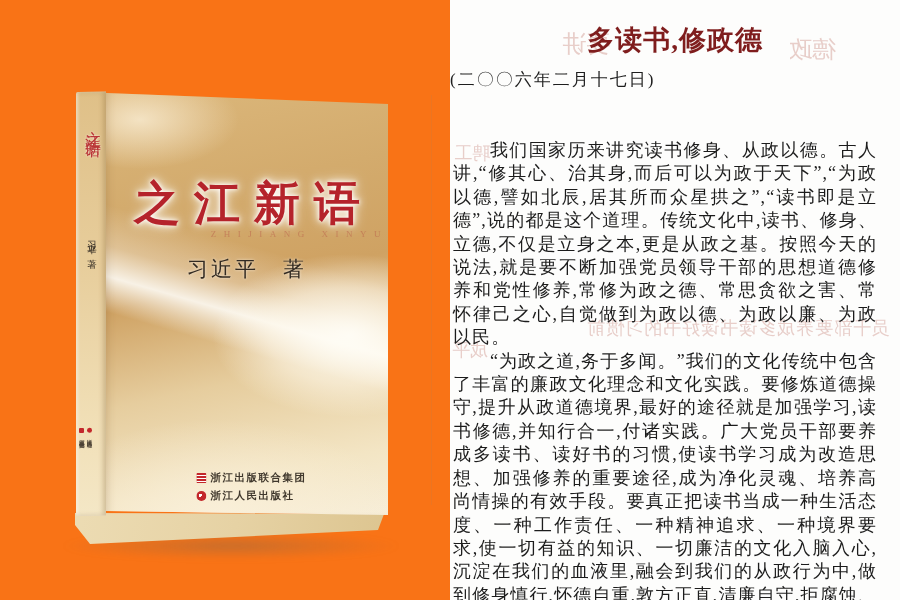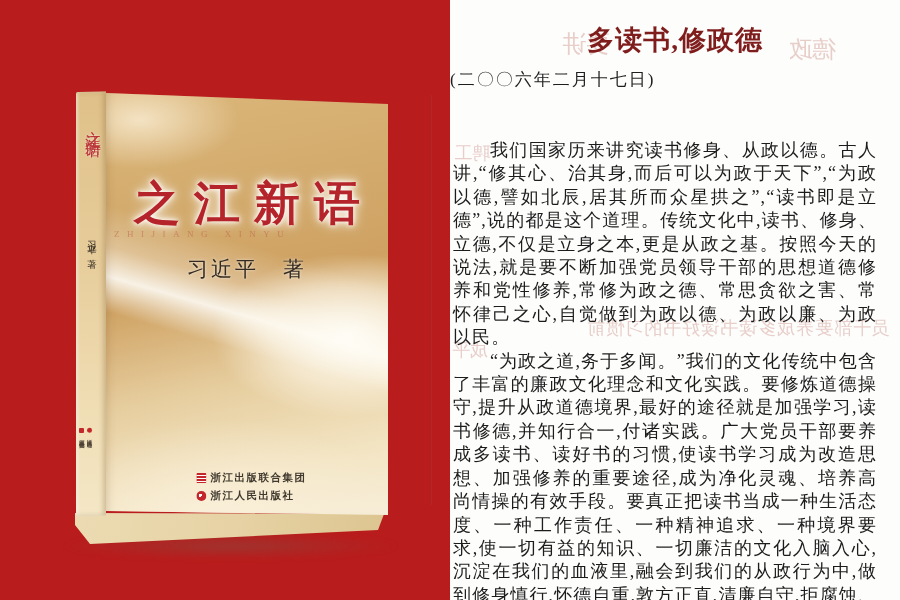--- a/index.html
+++ b/index.html
@@ -2,21 +2,21 @@
 <html><head>
 <meta charset="utf-8">
 <style>
   html,body{margin:0;padding:0;}
   body{
     width:900px;height:600px;position:relative;overflow:hidden;
     background:#ffffff;
     font-family:"Liberation Serif","DejaVu Serif",serif;
   }
   
-  .photo-area{position:absolute;left:0;top:0;width:450px;height:600px;background:#b91c1c;}
+  .photo-area{position:absolute;left:0;top:0;width:450px;height:600px;background:#f97316;}
   .photo-edge{position:absolute;left:431px;top:95px;width:1px;height:410px;background:rgba(140,130,120,0.12);}
   .book{position:absolute;left:72px;top:85px;width:318px;height:480px;}
   .book-shadow{
     position:absolute;left:-8px;top:448px;width:334px;height:26px;
     background:radial-gradient(ellipse at 50% 50%, rgba(110,100,85,0.35) 0%, rgba(110,100,85,0.12) 45%, rgba(0,0,0,0) 72%);
     filter:blur(3px);
   }
   .book-bottom{
     position:absolute;left:0;top:0;width:318px;height:480px;
     background:linear-gradient(100deg,#efe0ba 0%,#e6d2a4 60%,#dcc48f 100%);
@@ -60,21 +60,21 @@
     box-shadow:inset 5px 0 9px -4px rgba(120,85,40,0.25);
   }
   .cover-title{
     position:absolute;top:88px;left:0;width:100%;text-align:center;
     padding-left:14px;box-sizing:border-box;
     font-size:46px;font-weight:bold;letter-spacing:14px;color:#b5232b;
     text-shadow:0 0 4px #fff,0 0 9px rgba(255,255,255,0.95),0 0 14px rgba(255,255,255,0.8);
     white-space:nowrap;
   }
   .cover-latin{
-    position:absolute;top:144px;left:0;width:100%;text-align:left;
+    position:absolute;top:144px;left:0;width:100%;text-align:right;
     padding-left:8px;box-sizing:border-box;
     font-size:9px;letter-spacing:7.5px;color:rgba(186,92,74,0.5);white-space:nowrap;
   }
   .cover-author{
     position:absolute;top:170px;left:0;width:100%;text-align:center;
     font-size:21px;letter-spacing:3px;color:#332b22;
     text-shadow:0 0 3px rgba(255,255,255,0.7);
   }
   .cover-pub{
     position:absolute;top:386px;left:50%;transform:translateX(-46%);

